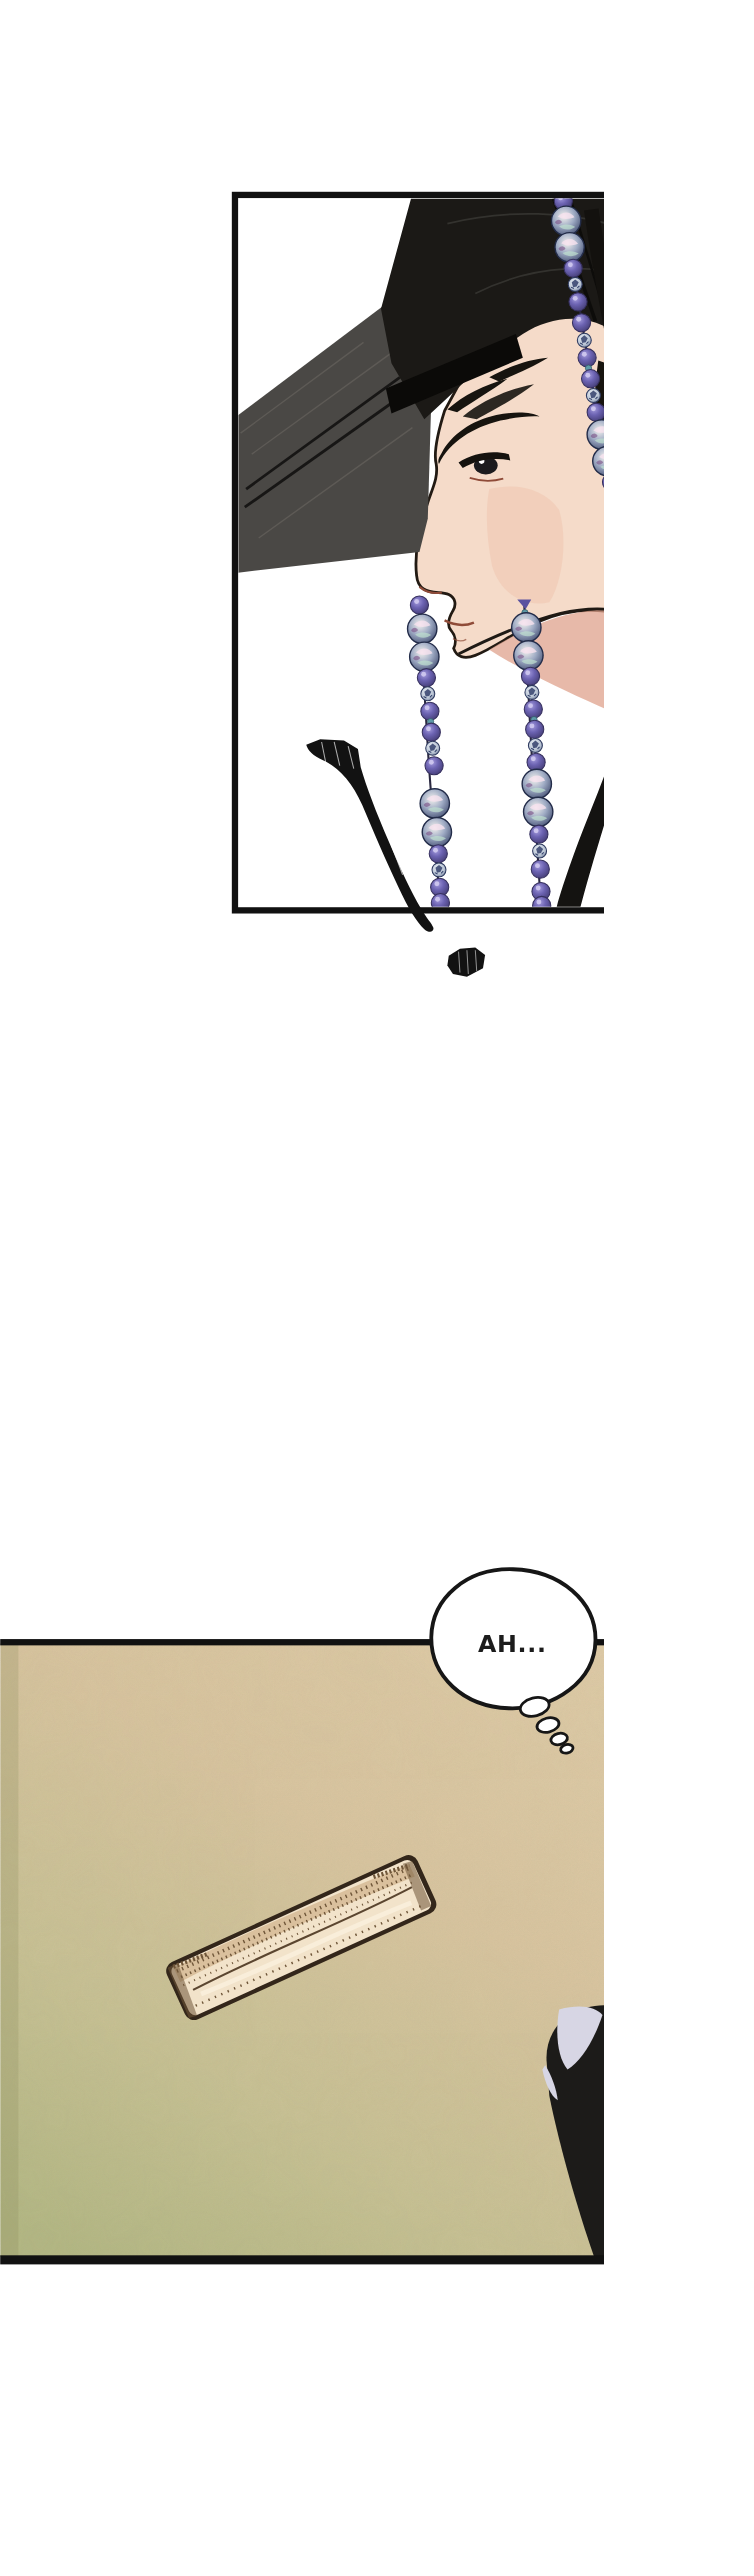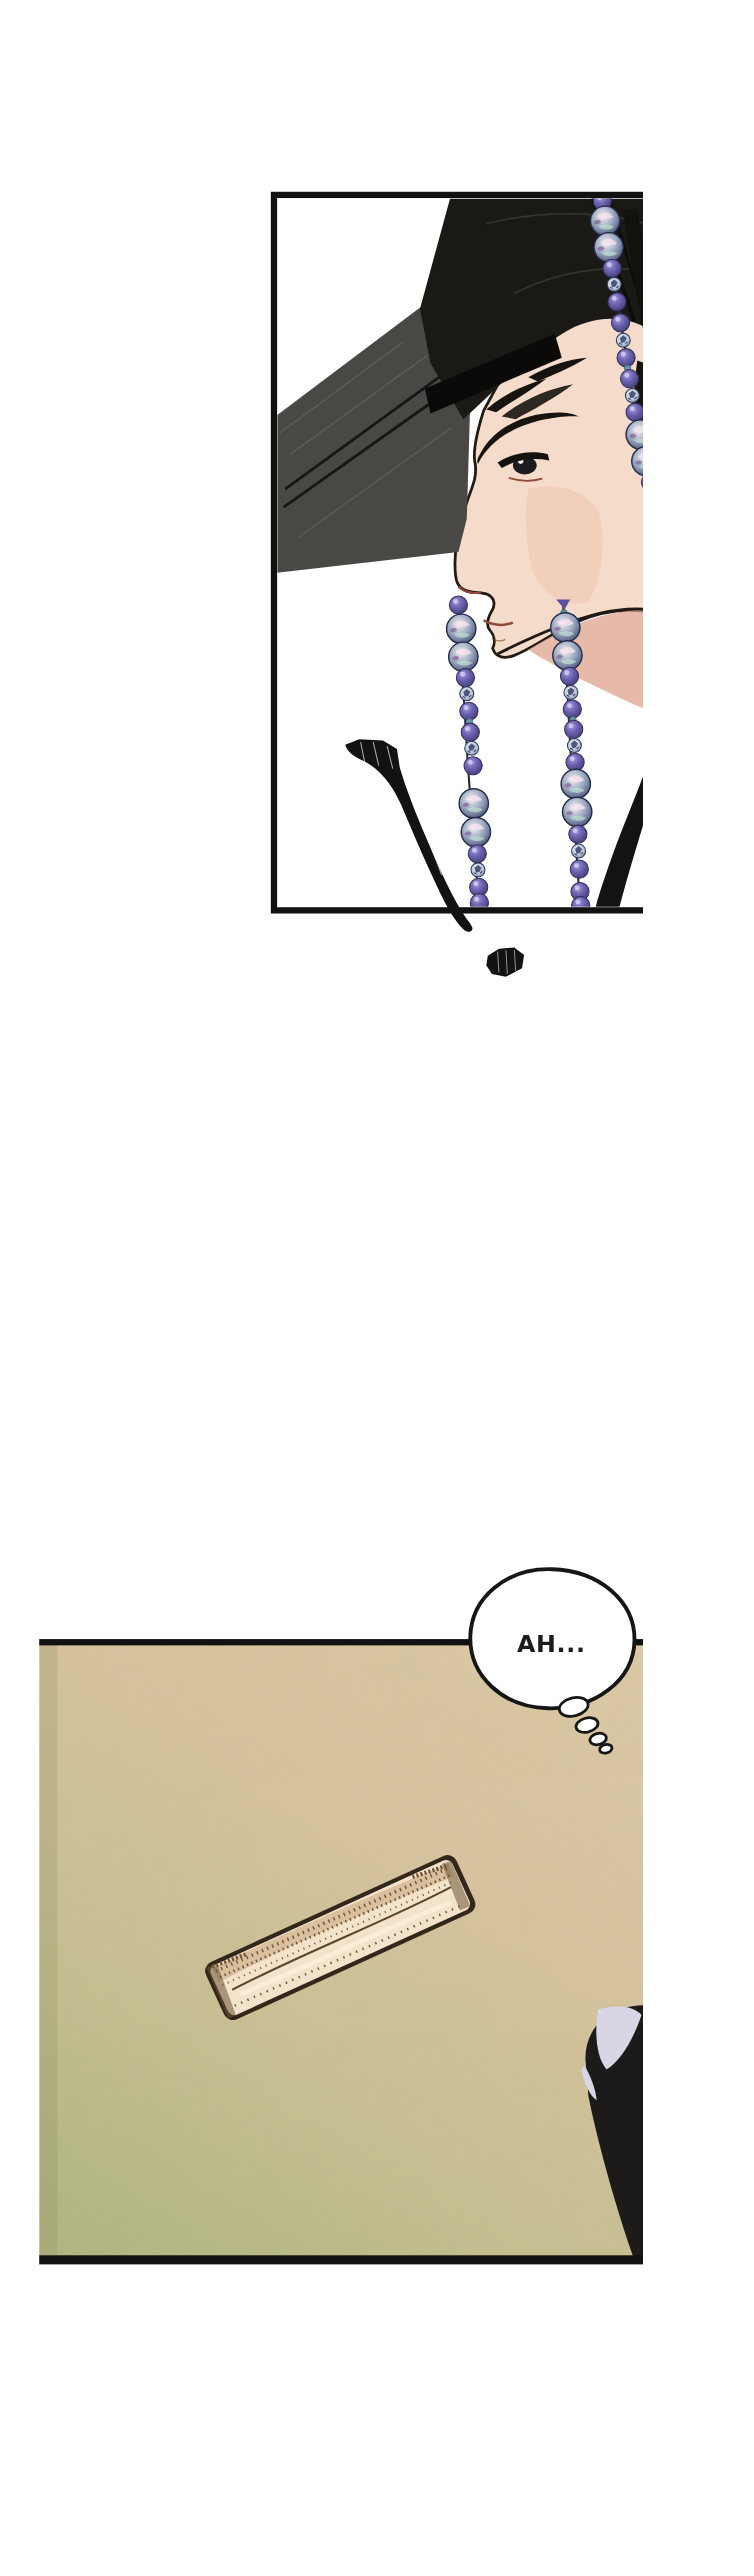--- a/index.html
+++ b/index.html
@@ -1,16 +1,16 @@
 <!DOCTYPE html>
 <html style="--page_bg: #ffffff; --ink: #121212; --panel_border: #111111; --hat_dark: #1b1916; --hat_mid: #2e2c29; --hat_light: #4a4845; --hat_streak: #6e6a64; --skin: #f5dbc9; --skin_shade: #efc3ae; --skin_deep: #dfa18c; --line_warm: #8f4b38; --hair: #17140f; --bead_purple: #6c63b2; --bead_purple_dark: #474079; --bead_pearl: #8e9cba; --bead_pearl_dark: #2f3a5f; --bead_gold: #e9a42e; --bead_teal: #5e9aa8; --ribbon_black: #141311; --collar_white: #f7f6fa; --collar_shade: #c9c7d9; --ground_tan: #decaa5; --ground_tan2: #d6c29c; --ground_olive: #b6bb88; --stick_outline: #33261a; --stick_fill: #f2e3ca; --stick_speckle: #6f5639; --shoe_black: #1c1b19; --shoe_highlight: #d7d6e4; --sock_white: #f4f3f8; --sock_shade: #ccc9dd; --bubble_fill: #ffffff; --bubble_stroke: #161616; --text: #1c1c1c;font-size:11.2px"><head>
 <meta charset="utf-8">
 <style>
   html,body{margin:0;padding:0;background:#fff;}
-  .page{position:relative;width:604px;height:2576px;background:var(--page_bg,#fff);overflow:hidden;font-family:"DejaVu Sans",sans-serif;margin-left:39px;}
+  .page{position:relative;width:604px;height:2576px;background:var(--page_bg,#fff);overflow:hidden;font-family:"DejaVu Sans",sans-serif;}
   svg{display:block;}
   .ink{fill:var(--ink);}
   .panelframe{fill:#ffffff;stroke:var(--panel_border);stroke-width:9;}
   .hatdark{fill:var(--hat_dark);}
   .hatlight{fill:var(--hat_light);}
   .skin{fill:var(--skin);}
   .skindeep{fill:var(--skin_deep);}
   .skinshade{fill:var(--skin_shade);}
   .hair{fill:var(--hair);}
   .ribbon{fill:var(--ribbon_black);}

